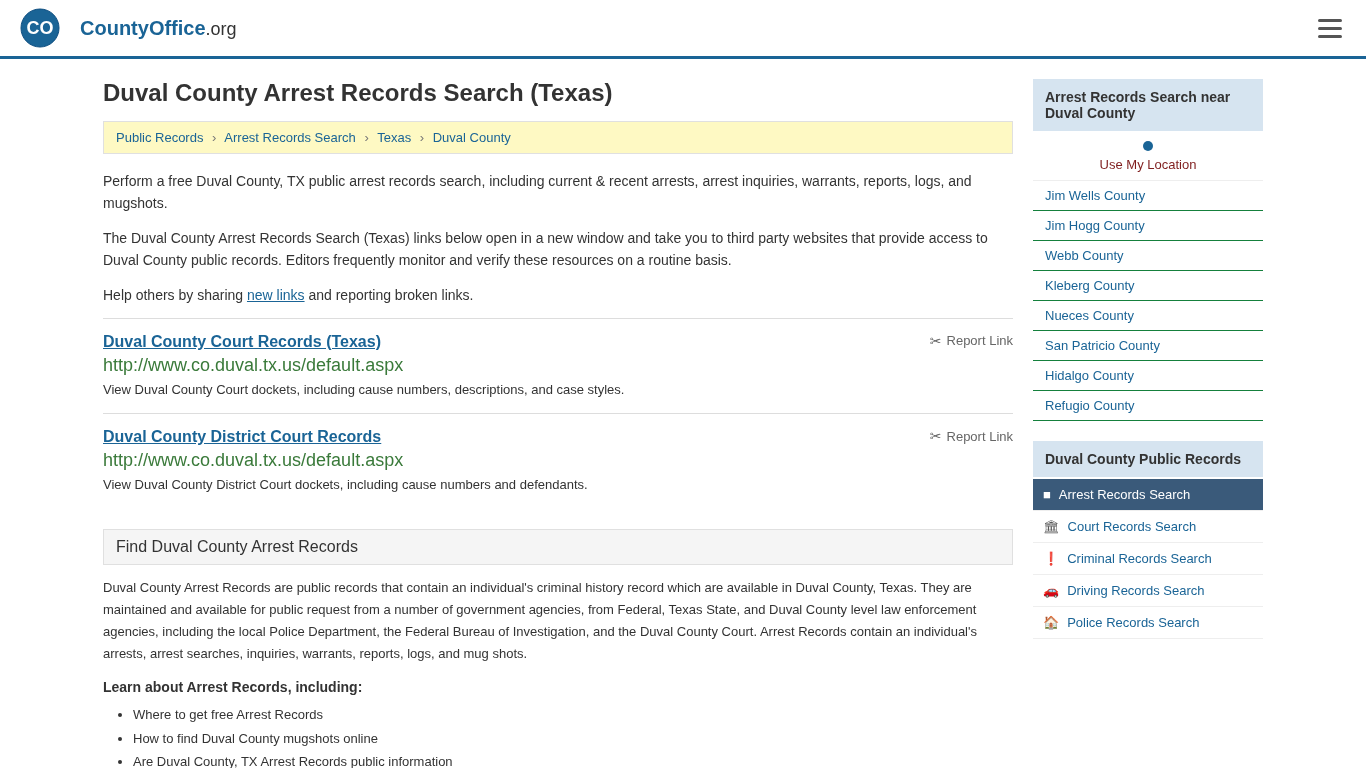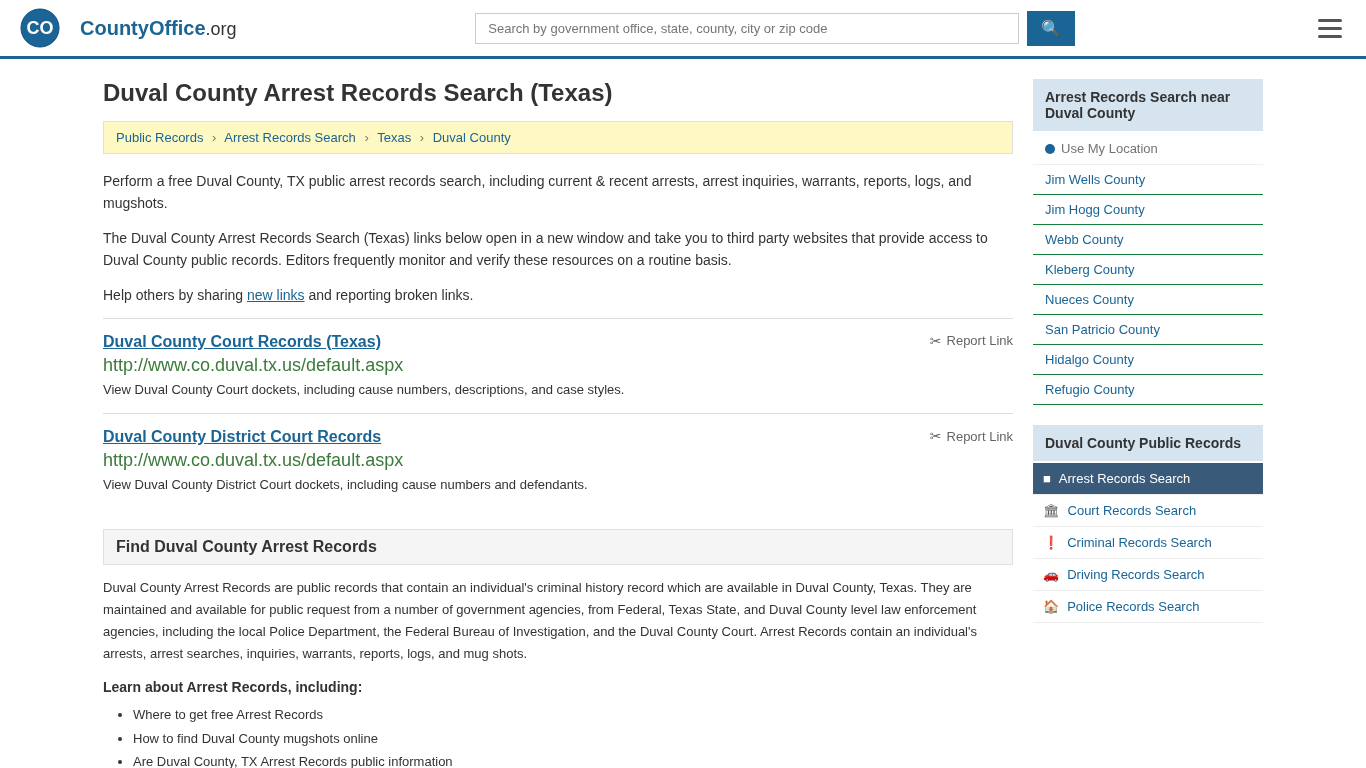--- a/index.html
+++ b/index.html
@@ -160,21 +160,21 @@
 
     
     #find-section {
       margin-top: 20px;
     }
     .section-header {
       background: #f5f5f5;
       border: 1px solid #e0e0e0;
       padding: 8px 12px;
       font-size: 16px;
-      font-weight: bold;
+      font-weight: normal;
       margin-bottom: 12px;
     }
     .find-desc {
       font-size: 13px;
       line-height: 1.7;
       color: #333;
       margin-bottom: 14px;
     }
     .learn-title {
       font-size: 14px;
@@ -209,23 +209,24 @@
       text-decoration: none;
       border-bottom: 1px solid #15803d;
       cursor: pointer;
     }
     .location-link {
       display: flex;
       align-items: center;
       gap: 6px;
       padding: 8px 12px;
       font-size: 13px;
-      color: #737373;
+      color: #7f1d1d;
       cursor: pointer;
       border-bottom: 1px solid #eee;
+      flex-direction: column;
     }
     .location-dot {
       width: 10px;
       height: 10px;
       background: #1a6496;
       border-radius: 50%;
       flex-shrink: 0;
     }
 
     
@@ -269,26 +270,20 @@
 
     <svg id="logo-icon" viewBox="0 0 40 40" xmlns="http://www.w3.org/2000/svg">
       <circle cx="20" cy="20" r="19" fill="#1a6496" stroke="#0d4d80" stroke-width="1"></circle>
       <text x="20" y="26" text-anchor="middle" font-size="18" fill="white" font-weight="bold">CO</text>
     </svg>
     <div>
       <span style="color:#1a6496; font-weight:bold; font-size:20px;">CountyOffice</span><span style="color:#333; font-size:18px;">.org</span>
     </div>
   </div>
 
-  <div id="search-area">
-    <input type="text" id="search-input" style="flex: 1 1 0%; border: 1px solid rgb(204, 204, 204); padding: 7px 12px; font-size: 13px; color: rgb(153, 153, 153); outline: none; width: 100%;" placeholder="Search by government office, state, county, city or zip code">
-    <button id="search-button" style="background:#1a6496; border:none; padding:8px 14px; cursor:pointer; color:white; font-size:16px;">
-      <span>🔍</span>
-    </button>
-  </div>
 
   <button id="menu-button" style="background:none; border:none; cursor:pointer; display:flex; flex-direction:column; gap:5px; padding:4px;">
     <div class="menu-bar"></div>
     <div class="menu-bar"></div>
     <div class="menu-bar"></div>
   </button>
 </div>
 
 <div id="main-wrapper">
 

